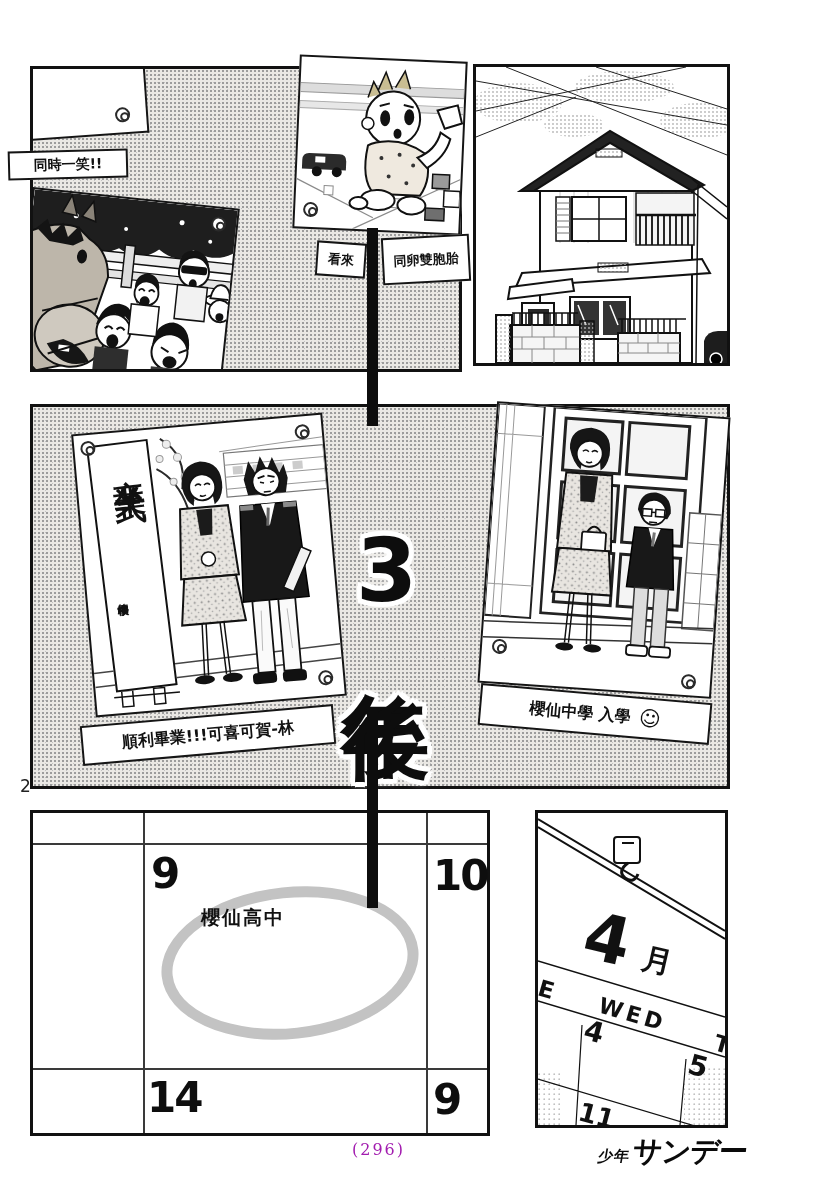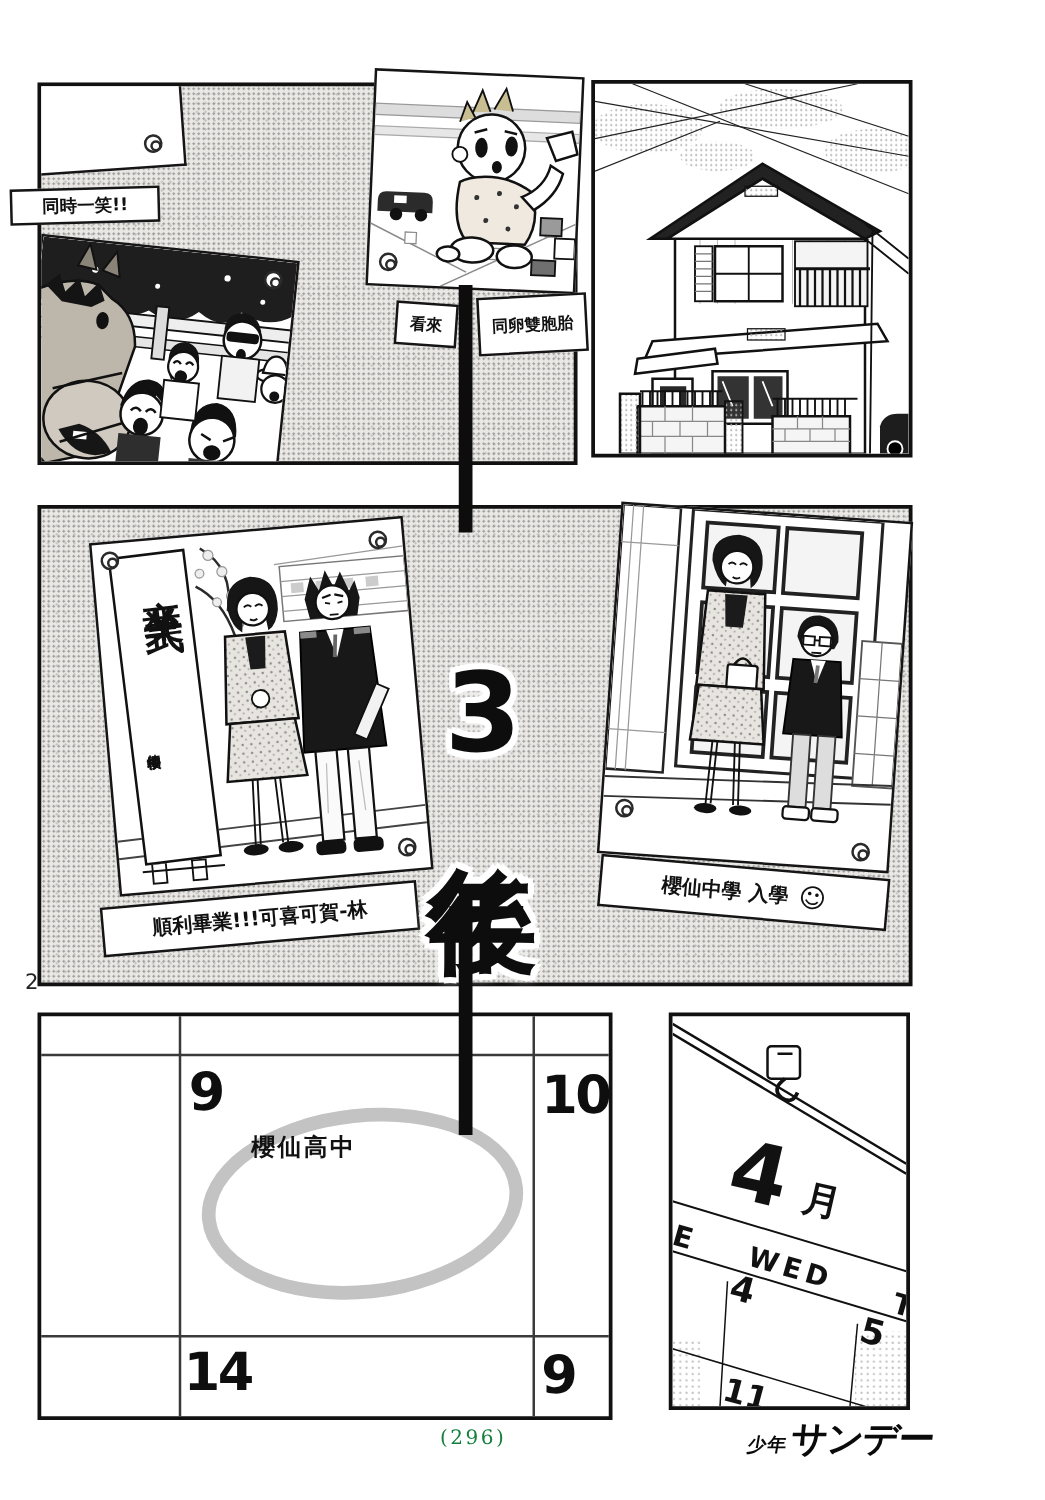--- a/index.html
+++ b/index.html
@@ -35,21 +35,21 @@
   .note2{position:absolute;left:152px;top:136px;font-size:37px;font-weight:bold;letter-spacing:1px;}
   
   .sign{position:absolute;left:16px;top:10px;width:62px;height:248px;background:#fff;
         border:2px solid #111;box-sizing:border-box;transform:rotate(-2deg);}
   .sign-title{position:absolute;left:14px;top:12px;writing-mode:vertical-rl;text-orientation:upright;
         font-size:31px;font-weight:bold;letter-spacing:6px;}
   .sign-school{position:absolute;left:6px;top:150px;writing-mode:vertical-rl;text-orientation:upright;
         font-size:11px;font-weight:bold;}
   .smiley{display:inline-block;margin-left:8px;font-size:21px;line-height:1;transform:rotate(8deg);}
   .folio{position:absolute;left:352px;top:1140px;font-family:"DejaVu Serif",serif;
-         font-size:16px;letter-spacing:2px;color:#15803d;}
+         font-size:16px;letter-spacing:2px;color:#a21caf;}
   .logo{position:absolute;left:598px;top:1138px;display:flex;align-items:flex-end;gap:3px;color:#0a0a0a;}
   .logo-small{font-size:15px;font-weight:900;transform:skewX(-10deg);letter-spacing:1px;}
   .logo-large{font-size:29px;font-weight:900;transform:skewX(-6deg);letter-spacing:-1px;line-height:.95;}
   svg text{font-family:"DejaVu Sans",sans-serif;}
 </style>
 </head>
 <body>
 
 <div class="page">
 

